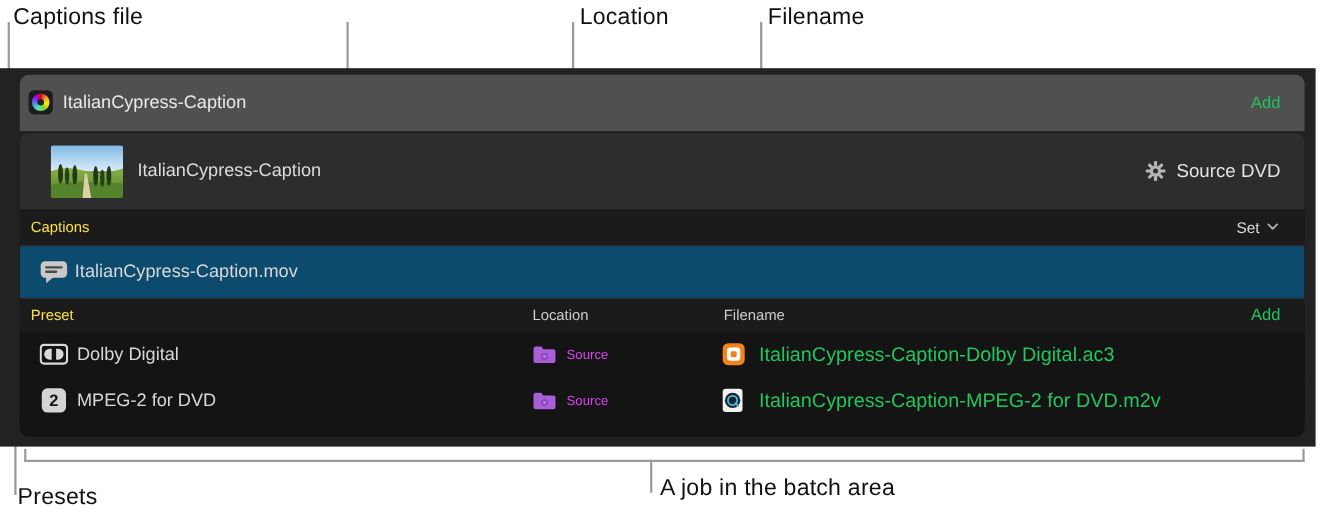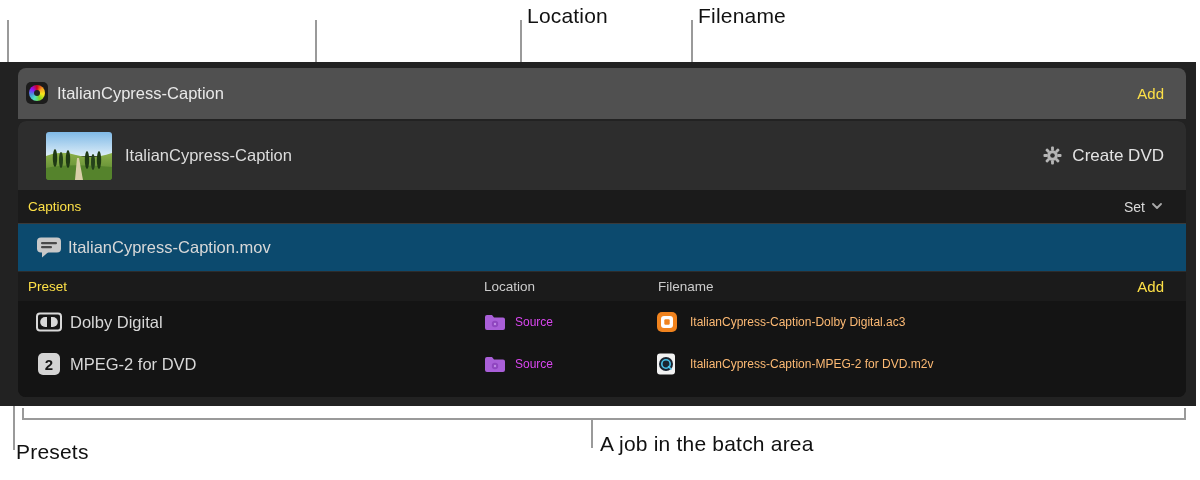--- a/index.html
+++ b/index.html
@@ -6,21 +6,21 @@
   .stage{position:relative;width:1200px;height:480px;background:#ffffff;overflow:hidden;
          font-family:"Liberation Sans","DejaVu Sans",sans-serif;}
   .callout-label{position:absolute;font-size:21px;color:#111;letter-spacing:.2px;white-space:nowrap;}
   .cline{position:absolute;background:#9a9a9a;}
   
   .panel{position:absolute;left:0;top:62px;width:1196px;height:344px;background:#222222;}
   .batch-header{position:absolute;left:18px;top:6px;width:1168px;height:51px;background:#505050;
                 border-radius:8px 8px 0 0;}
   .batch-title{position:absolute;left:39px;top:0;height:51px;line-height:51px;font-size:16.5px;color:#e9e9e9;white-space:nowrap;}
   .add-link{position:absolute;right:22px;top:0;height:100%;display:flex;align-items:center;
-            font-size:15px;color:#fde047;cursor:default;}
+            font-size:15px;color:#22c55e;cursor:default;}
   .job-card{position:absolute;left:18px;top:59px;width:1168px;height:276px;background:#181818;
             border-radius:8px;overflow:hidden;}
   .job-title-row{position:absolute;left:0;top:0;width:100%;height:69px;background:#2d2d2d;}
   .thumb{position:absolute;left:28px;top:11px;width:66px;height:48px;border-radius:3px;overflow:hidden;}
   .job-title{position:absolute;left:107px;top:0;height:69px;line-height:69px;font-size:16.5px;color:#dcdcdc;white-space:nowrap;}
   .job-action{position:absolute;right:22px;top:0;height:69px;display:flex;align-items:center;gap:10px;
               font-size:17px;color:#e3e3e3;}
   .sec-header{position:absolute;left:0;width:100%;background:#1b1b1b;}
   .sec-label{position:absolute;left:10px;top:0;height:100%;display:flex;align-items:center;
              font-size:13.5px;color:#fde047;white-space:nowrap;}
@@ -36,30 +36,31 @@
                 font-size:13.5px;color:#cccccc;}
   .col-filename{position:absolute;left:640px;top:0;height:100%;display:flex;align-items:center;
                 font-size:13.5px;color:#cccccc;}
   .preset-row{position:absolute;left:0;width:100%;height:42px;background:#141414;padding-left:44px;}
   .preset-row.r0{top:180px;} .preset-row.r1{top:222px;}
   .p-icon{position:absolute;left:18px;top:50%;transform:translateY(-50%);width:26px;display:flex;justify-content:center;}
   .p-name{position:absolute;left:52px;top:0;height:100%;display:flex;align-items:center;font-size:16.5px;color:#d8d8d8;white-space:nowrap;}
   .p-folder{position:absolute;left:466px;top:50%;transform:translateY(-50%);display:flex;}
   .p-loc{position:absolute;left:497px;top:0;height:100%;display:flex;align-items:center;font-size:12px;color:#d946ef;}
   .p-ficon{position:absolute;left:638px;top:50%;transform:translateY(-50%);display:flex;}
-  .p-fname{position:absolute;left:672px;top:0;height:100%;display:flex;align-items:center;font-size:12px;color:#fdba74;white-space:nowrap;}
+  .p-fname{position:absolute;left:672px;top:0;height:100%;display:flex;align-items:center;font-size:18px;color:#22c55e;white-space:nowrap;}
   .card-pad{position:absolute;left:0;top:264px;width:100%;height:12px;background:#141414;}
   .mpeg-badge{width:22px;height:22px;border-radius:5px;background:#d4d4d4;color:#161616;
               font-size:15px;font-weight:bold;display:flex;align-items:center;justify-content:center;}
 </style>
 </head>
 <body>
 
 <div class="stage">
 
+  <div class="callout-label" style="left:12px;top:4px;">Captions file</div>
   <div class="callout-label" style="left:527px;top:4px;">Location</div>
   <div class="callout-label" style="left:698px;top:4px;">Filename</div>
 
   <div class="cline" style="left:7px;top:20px;width:2px;height:191px;"></div>
   <div class="cline" style="left:7px;top:210px;width:19px;height:2px;"></div>
   <div class="cline" style="left:315px;top:20px;width:2px;height:82px;"></div>
   <div class="cline" style="left:293px;top:100px;width:24px;height:2px;"></div>
   <div class="cline" style="left:520px;top:20px;width:2px;height:252px;"></div>
   <div class="cline" style="left:691px;top:20px;width:2px;height:252px;"></div>
   <div class="cline" style="left:13px;top:287px;width:13px;height:2px;"></div>
@@ -117,21 +118,21 @@
                   <rect x="15" y="8.5" width="4.5" height="3" rx="1"></rect>
                   <rect x="8.5" y="0.5" width="3" height="4.5" rx="1" transform="rotate(45 10 10)"></rect>
                   <rect x="8.5" y="15" width="3" height="4.5" rx="1" transform="rotate(45 10 10)"></rect>
                   <rect x="0.5" y="8.5" width="4.5" height="3" rx="1" transform="rotate(45 10 10)"></rect>
                   <rect x="15" y="8.5" width="4.5" height="3" rx="1" transform="rotate(45 10 10)"></rect>
                 </g>
               </g>
               <circle cx="10" cy="10" r="2.4" fill="#2d2d2d"></circle>
             </svg>
           </span>
-          <span>Create DVD</span>
+          <span>Source DVD</span>
         </div>
       </div>
 
       <div class="sec-header captions-header">
         <div class="sec-label">Captions</div>
         <div class="set-control">
           <span>Set</span>
           <span style="display:flex;">
             <svg width="10" height="7" viewBox="0 0 10 7">
                 <polyline points="1,1 5,5 9,1" fill="none" stroke="#aaaaaa" stroke-width="1.8" stroke-linecap="round" stroke-linejoin="round"></polyline>

